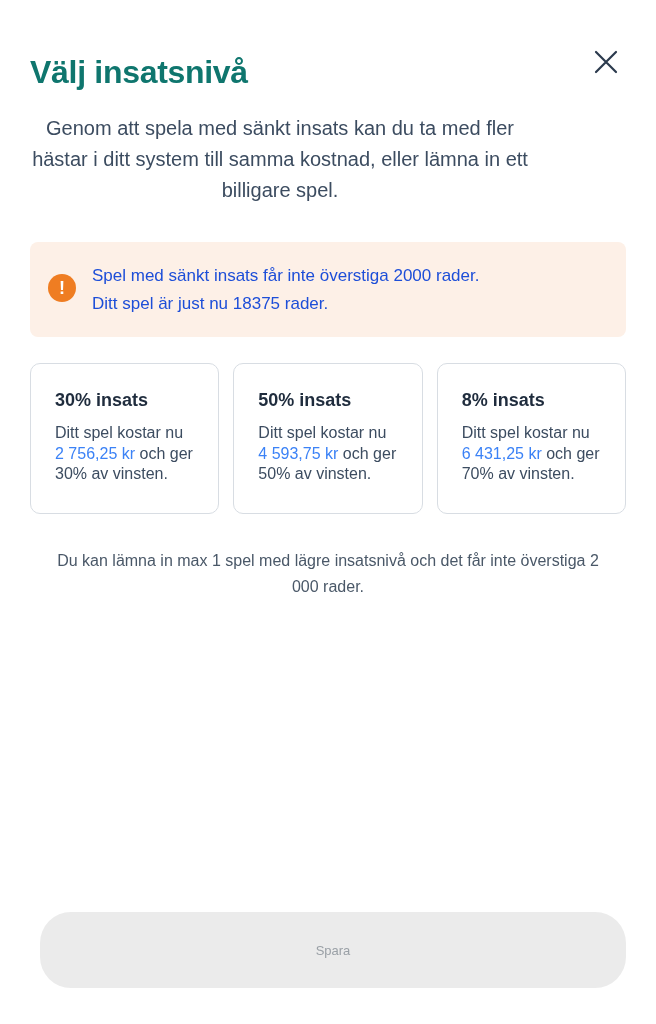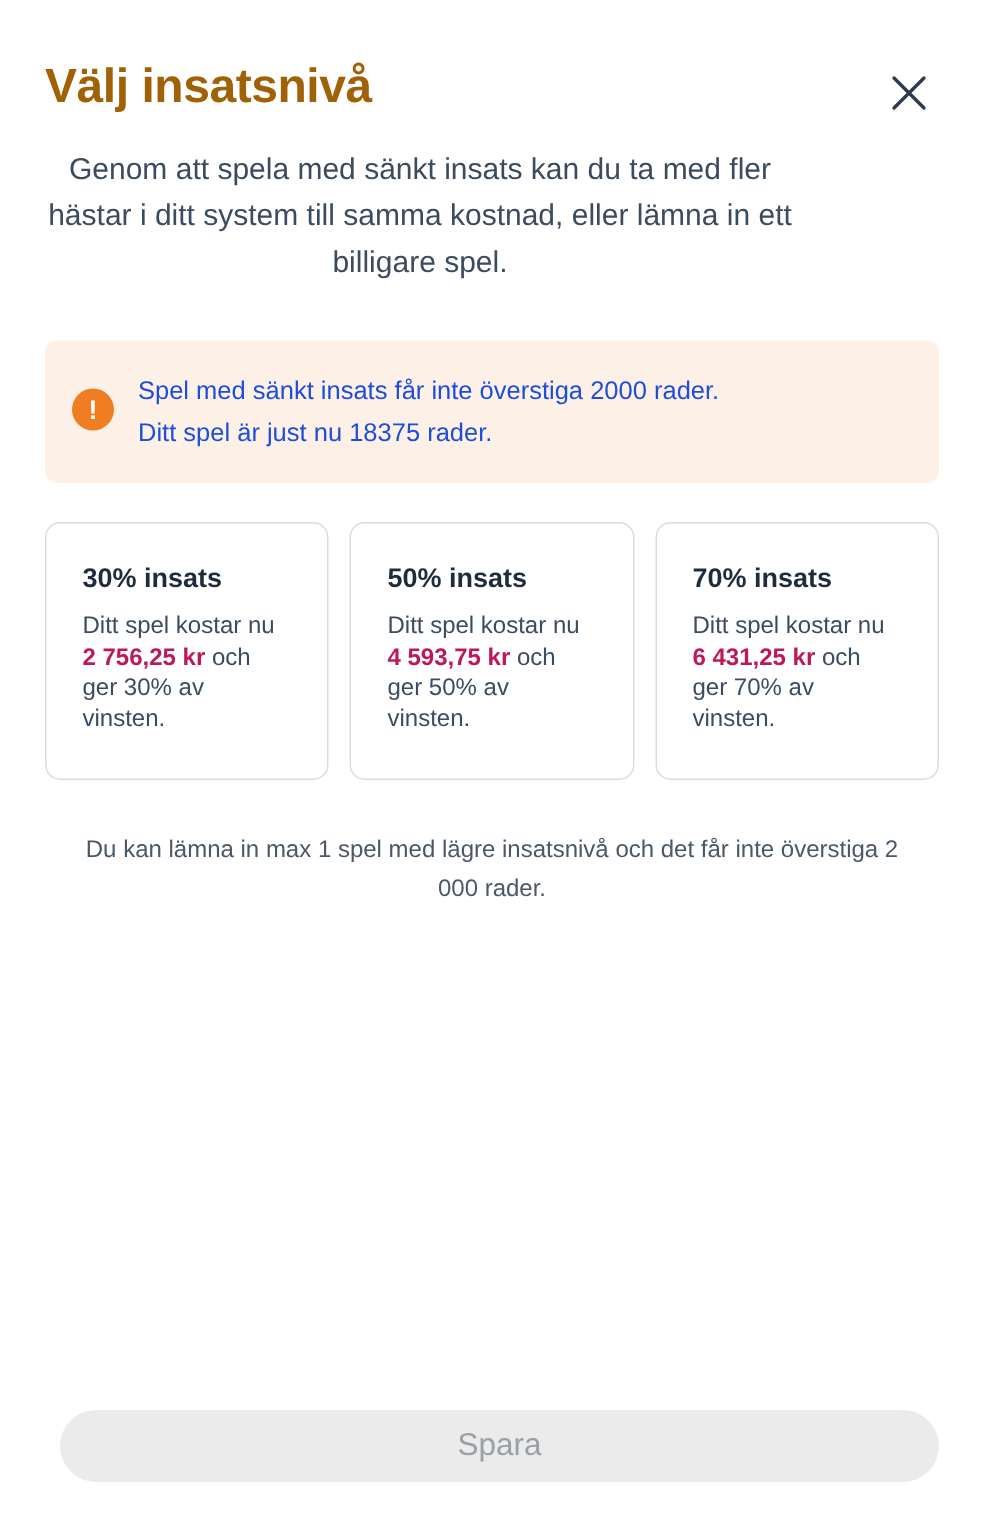--- a/index.html
+++ b/index.html
@@ -31,26 +31,26 @@
     justify-content: center;
     background: none;
     border: none;
     cursor: pointer;
     padding: 0;
   }
   .close-btn svg { display: block; }
 
   .title {
     margin: 0;
-    padding-top: 38px;
+    padding-top: 53px;
     font-size: 32px;
     line-height: 1.2;
     font-weight: 700;
     letter-spacing: -0.3px;
-    color: #a16207;
+    color: #0f766e;
   }
 
   .intro {
     margin: 22px 0 0 0;
     font-size: 20px;
     line-height: 1.55;
     color: #3c4c60;
     max-width: 500px;
     text-align: center;
   }
@@ -100,42 +100,42 @@
     font-size: 18px;
     font-weight: 700;
     color: #1f2c3d;
     margin-bottom: 12px;
   }
   .option-desc {
     font-size: 16px;
     color: #3c4c60;
     line-height: 1.3;
   }
-  .option-desc b { font-weight: 700; color: #be185d; }
+  .option-desc b { font-weight: 400; color: #3b82f6; }
 
   .footnote {
     margin: 34px auto 2px auto;
     max-width: 560px;
     text-align: center;
     font-size: 16px;
     line-height: 1.6;
     color: #4a5868;
   }
 
   .save-btn {
     position: absolute;
     left: 40px;
     right: 30px;
     bottom: 36px;
-    height: 48px;
+    height: 76px;
     border: none;
     border-radius: 31px;
     background: #ebebeb;
     color: #9aa0a6;
-    font-size: 21px;
+    font-size: 13px;
     font-family: "Liberation Sans", sans-serif;
     font-weight: 500;
     cursor: default;
   }
 </style>
 </head>
 <body>
 
 <div class="sheet">
 
@@ -169,21 +169,21 @@
     </div>
 
     <div class="option">
       <div class="option-title">50% insats</div>
       <div class="option-desc">
         <span>Ditt spel kostar nu </span><b>4 593,75 kr</b><span> och ger 50% av vinsten.</span>
       </div>
     </div>
 
     <div class="option">
-      <div class="option-title">70% insats</div>
+      <div class="option-title">8% insats</div>
       <div class="option-desc">
         <span>Ditt spel kostar nu </span><b>6 431,25 kr</b><span> och ger 70% av vinsten.</span>
       </div>
     </div>
 
   </div>
 
   <p class="footnote">Du kan lämna in max 1 spel med lägre insatsnivå och det får inte överstiga 2 000 rader.</p>
 
   <button class="save-btn" disabled="">Spara</button>

